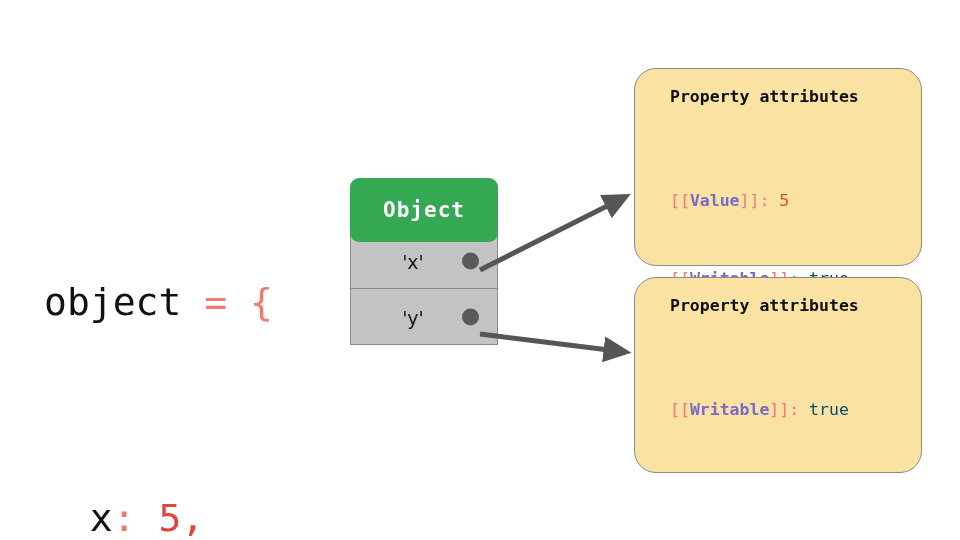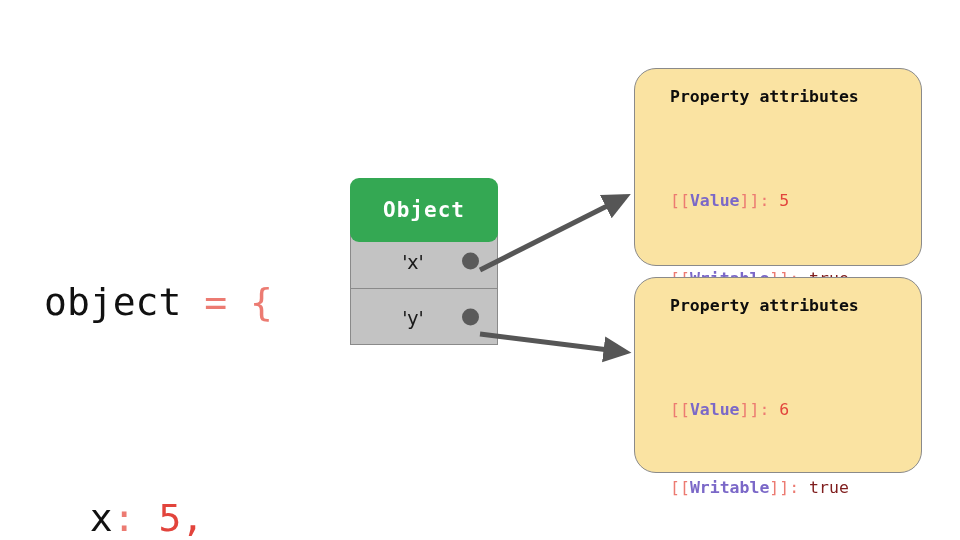--- a/index.html
+++ b/index.html
@@ -124,21 +124,21 @@
   .attr-lines {
     font-family: "DejaVu Sans Mono", monospace;
     font-size: 16.5px;
     line-height: 26px;
     margin-left: 13px;
     white-space: pre;
   }
   .at-bracket { color: #ec7b72; }
   .at-name    { color: #7b68c8; font-weight: bold; }
   .at-colon   { color: #ec7b72; }
-  .at-bool    { color: #7f1d1d; margin-top: 32px; }
+  .at-bool    { color: #0c4a6e; margin-top: 32px; }
   .at-num     { color: #e2443c; }
 </style>
 </head>
 <body>
 
 <div class="code-block">
   <div><span class="tok-plain">object </span><span class="tok-punct">= </span><span class="tok-punct">{</span></div>
   <div><span class="tok-plain">  x</span><span class="tok-punct">: </span><span class="tok-num">5,</span></div>
   
   
@@ -174,18 +174,17 @@
     <div><span class=""><span class="at-bracket">[[</span><span class="at-name">Value</span><span class="at-bracket">]]</span></span><span class="at-colon">: </span><span class="at-num">5</span></div>
     <div><span class=""><span class="at-bracket">[[</span><span class="at-name">Writable</span><span class="at-bracket">]]</span></span><span class="at-colon">: </span><span class="at-bool">true</span></div>
     <div><span class=""><span class="at-bracket">[[</span><span class="at-name">Enumerable</span><span class="at-bracket">]]</span></span><span class="at-colon">: </span><span class="at-bool">true</span></div>
     <div><span class=""><span class="at-bracket">[[</span><span class="at-name">Configurable</span><span class="at-bracket">]]</span></span><span class="at-colon">: </span><span class="at-bool">true</span></div>
   </div>
 </div>
 
 <div class="attr-card card-2">
   <div class="attr-title">Property attributes</div>
   <div class="attr-lines">
-    <div><span class=""><span class="at-bracket">[[</span><span class="at-name">Value</span><span class="at-bracket">]]</span></span><span class="at-colon">: </span><span class="at-num">6</span></div>
     <div><span class=""><span class="at-bracket">[[</span><span class="at-name">Writable</span><span class="at-bracket">]]</span></span><span class="at-colon">: </span><span class="at-bool">true</span></div>
     
     
   </div>
 </div>
 
 </body></html>

